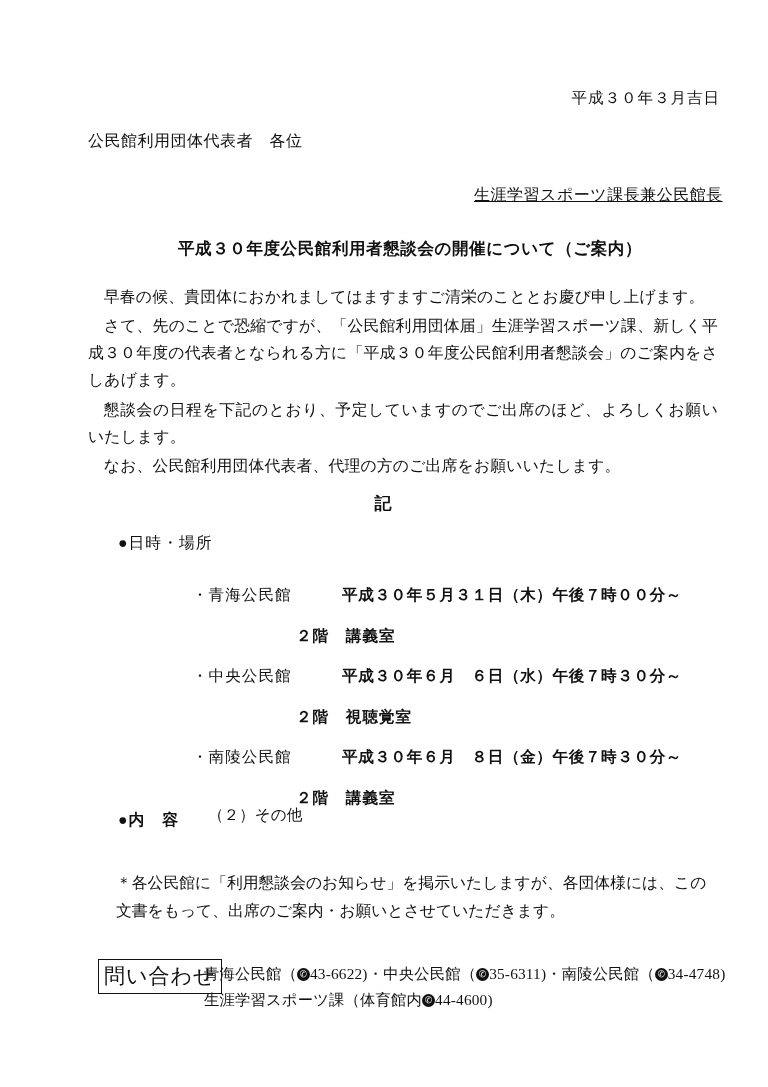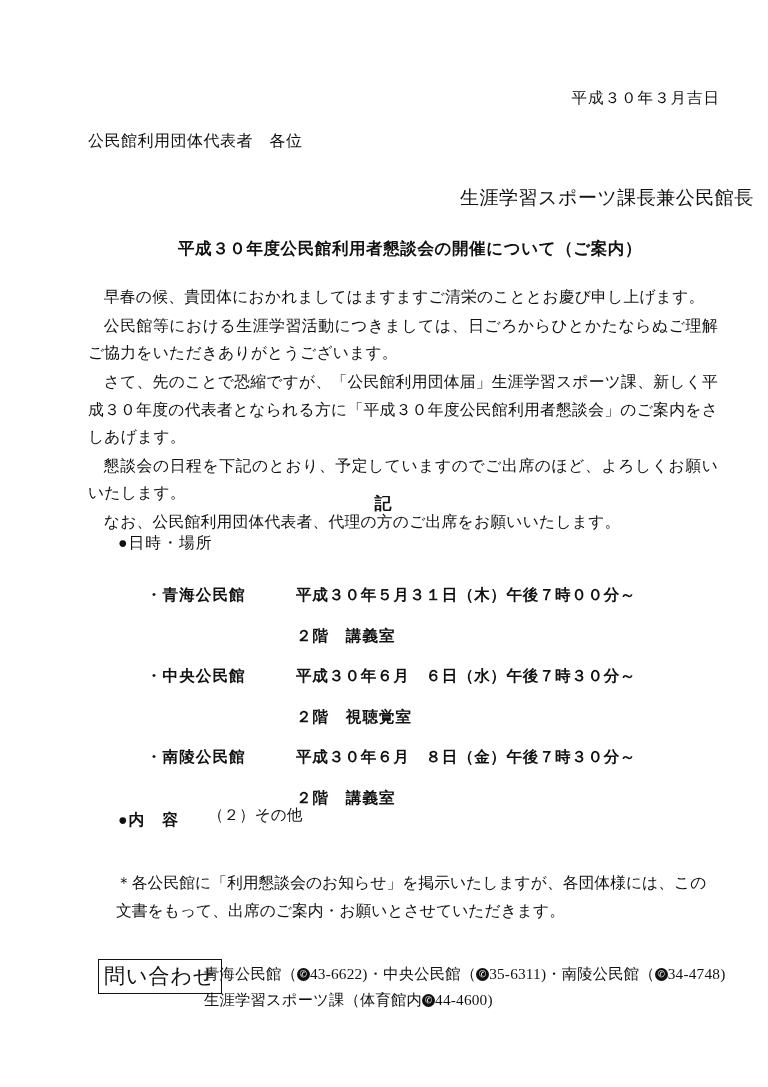--- a/index.html
+++ b/index.html
@@ -33,23 +33,24 @@
   .addressee {
     position: absolute;
     top: 131px;
     left: 88px;
     font-size: 16px;
     letter-spacing: 0.5px;
   }
   .sender {
     position: absolute;
     top: 185px;
-    left: 460px;
-    font-size: 19px;
+    left: 474px;
+    font-size: 16px;
     letter-spacing: 0.5px;
+    text-decoration: underline;
   }
   .doc-title {
     position: absolute;
     top: 238px;
     left: 178px;
     font-size: 16.5px;
     font-weight: bold;
     letter-spacing: 0.6px;
   }
   .body-block {
@@ -93,24 +94,25 @@
   }
   .venue {
     margin-bottom: 19px;
   }
   .venue-row1 {
     display: flex;
     align-items: baseline;
     white-space: nowrap;
   }
   .v-name {
-    font-weight: bold;
+    font-weight: normal;
     width: 150px;
     display: inline-block;
     letter-spacing: 1px;
+    margin-left: 46px;
   }
   .v-when {
     font-weight: bold;
     letter-spacing: 0.6px;
   }
   .venue-row2 {
     margin-top: 20px;
     padding-left: 150px;
     font-weight: bold;
     letter-spacing: 1px;
@@ -176,21 +178,20 @@
   <div class="date-line">平成３０年３月吉日</div>
 
   <div class="addressee">公民館利用団体代表者　各位</div>
 
   <div class="sender">生涯学習スポーツ課長兼公民館長</div>
 
   <div class="doc-title">平成３０年度公民館利用者懇談会の開催について（ご案内）</div>
 
   <div class="body-block">
     <p class="indent1">早春の候、貴団体におかれましてはますますご清栄のこととお慶び申し上げます。</p>
-    <p class="indent1">公民館等における生涯学習活動につきましては、日ごろからひとかたならぬご理解ご協力をいただきありがとうございます。</p>
     <p class="indent1">さて、先のことで恐縮ですが、「公民館利用団体届」生涯学習スポーツ課、新しく平成３０年度の代表者となられる方に「平成３０年度公民館利用者懇談会」のご案内をさしあげます。</p>
     <p class="indent1">懇談会の日程を下記のとおり、予定していますのでご出席のほど、よろしくお願いいたします。</p>
     <p class="indent1">なお、公民館利用団体代表者、代理の方のご出席をお願いいたします。</p>
   </div>
 
   <div class="ki">記</div>
 
   <div class="section sec-datetime">●日時・場所</div>
 
   <div class="venues">

